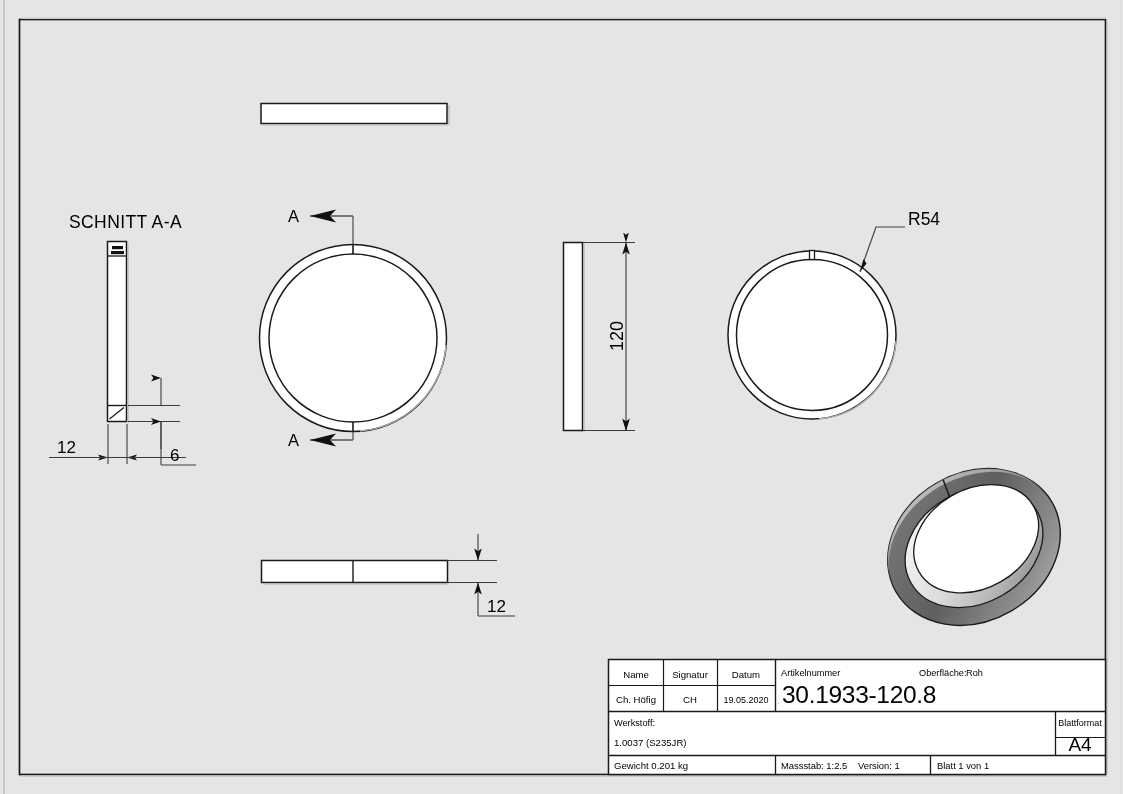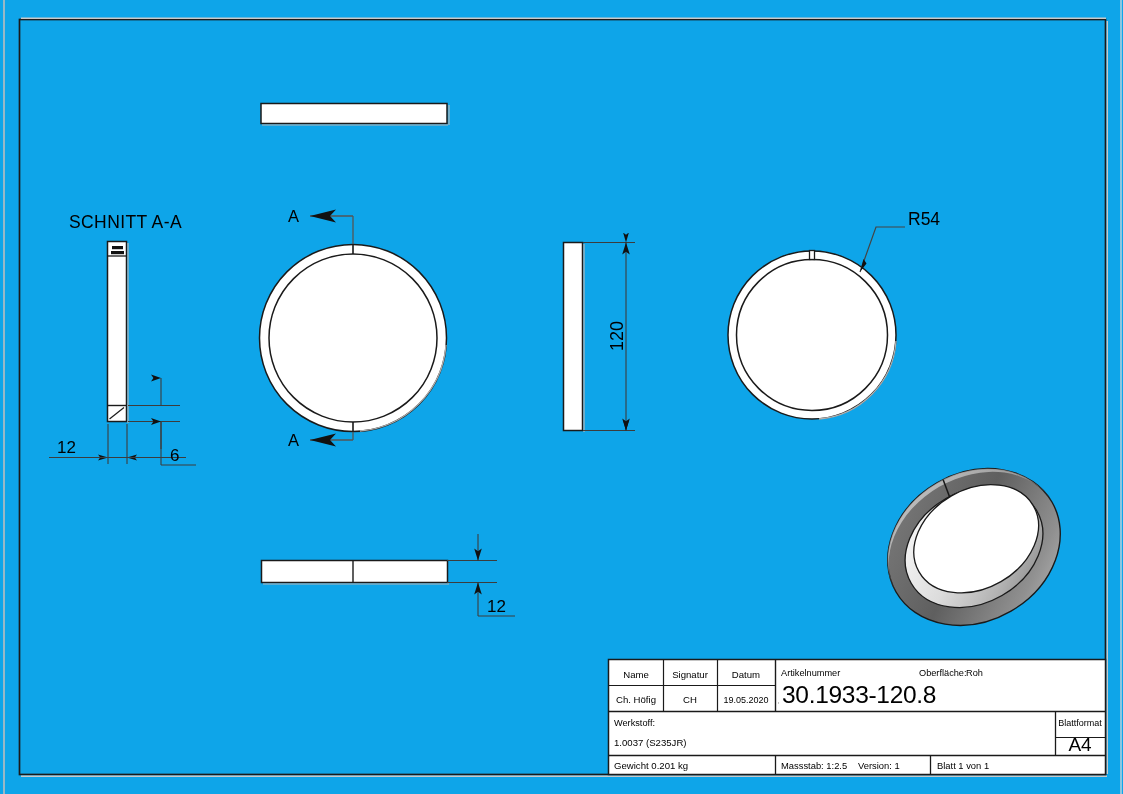--- a/index.html
+++ b/index.html
@@ -12,21 +12,21 @@
     height: 794px;
     font-family: "Liberation Sans", sans-serif;
     overflow: hidden;
     position: relative;
   }
   #sheet {
     position: absolute;
     left: 0; top: 0;
     width: 1123px;
     height: 794px;
-    background: #0ea5e9;
+    background: #e5e5e5;
   }
   svg.drawing {
     position: absolute;
     left: 0; top: 0;
     width: 1123px;
     height: 794px;
     display: block;
   }
   .txt {
     font-family: "Liberation Sans", sans-serif;

